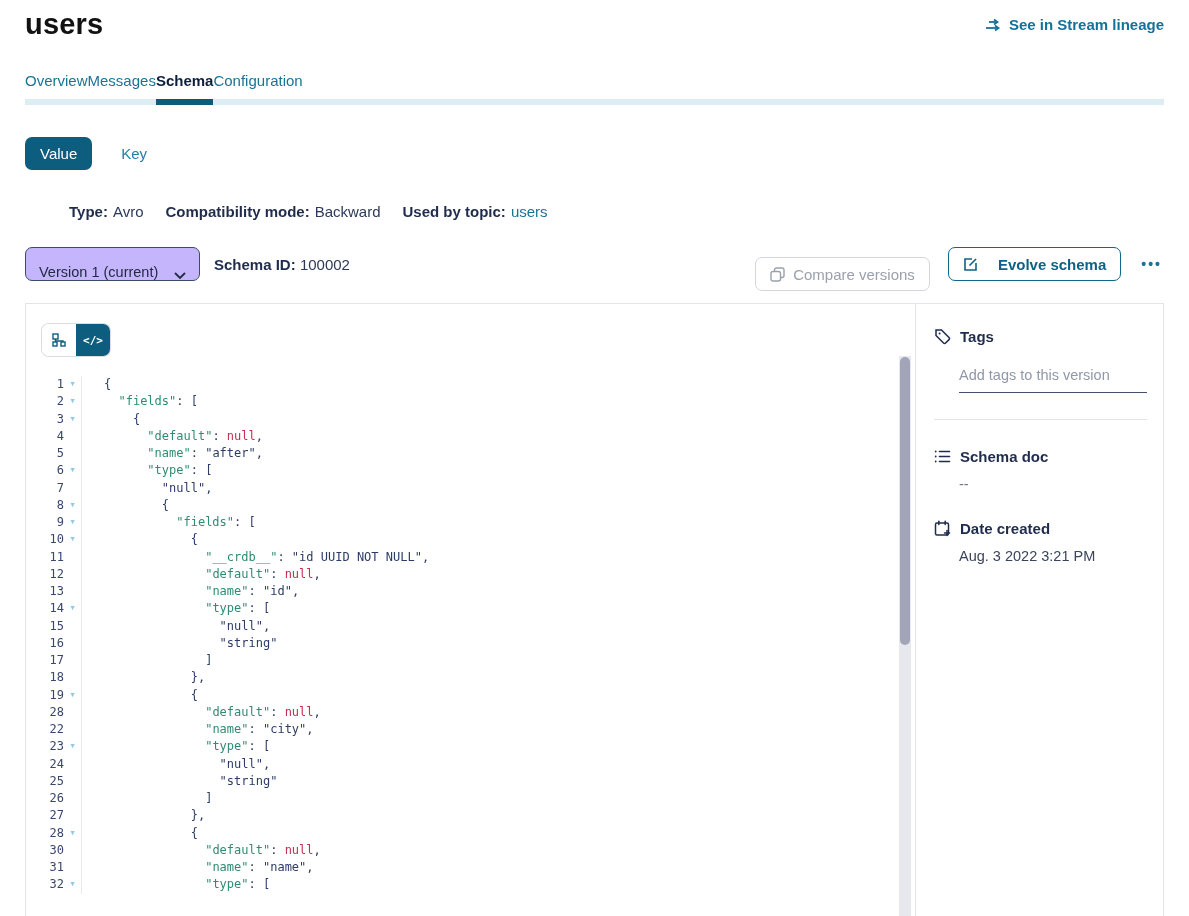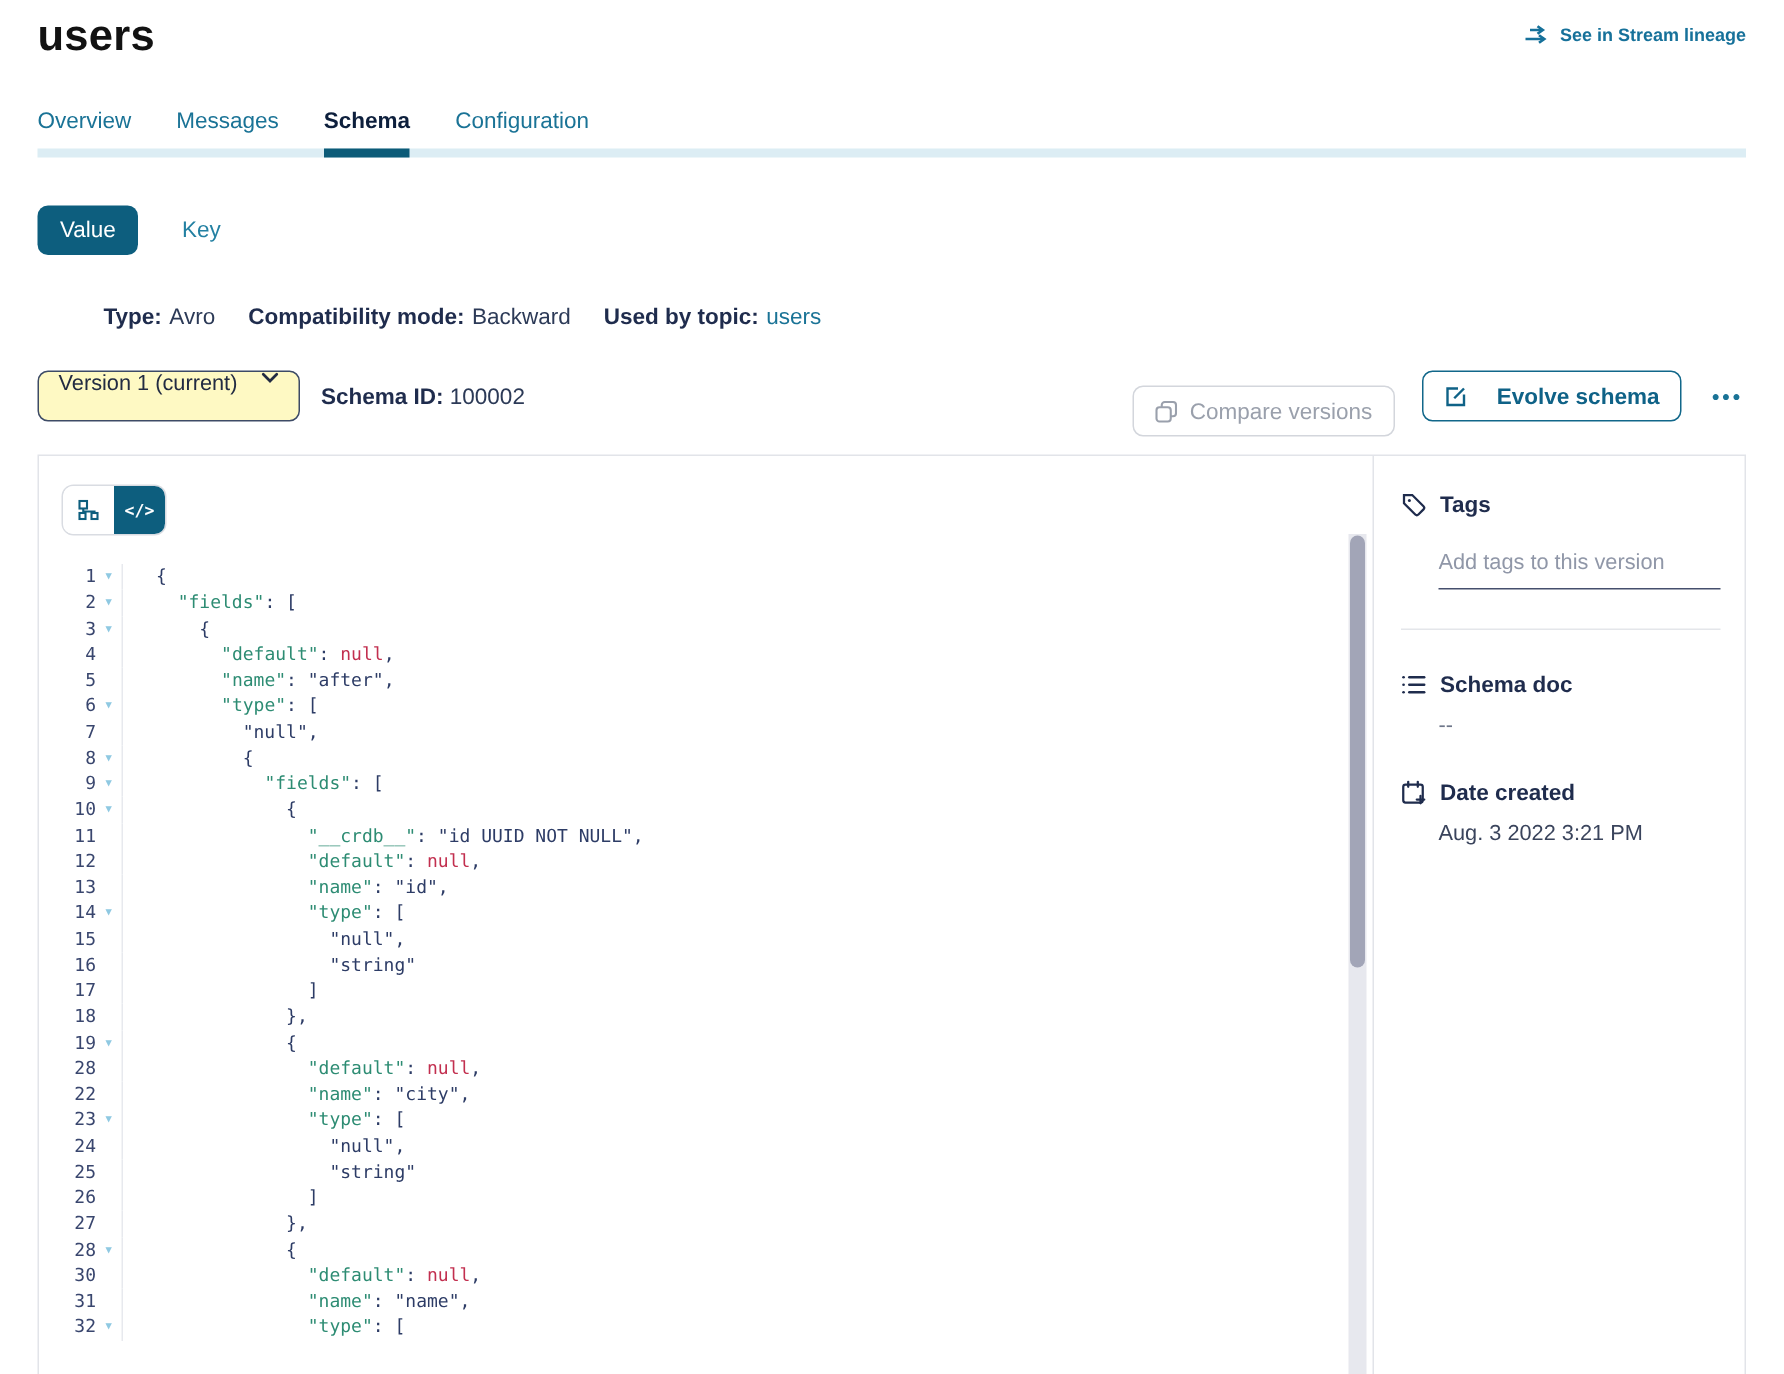--- a/index.html
+++ b/index.html
@@ -4,25 +4,25 @@
 <style>
   * { margin:0; padding:0; box-sizing:border-box; }
   html,body { width:1189px; height:916px; overflow:hidden; background:#fff;
     font-family:"Liberation Sans", sans-serif; color:#1f2c4d; }
   .page { padding:0 25px; }
 
   
   .hdr { display:flex; justify-content:space-between; align-items:flex-start; padding-top:8px; }
   .title { font-size:29px; font-weight:700; color:#121212; letter-spacing:.2px; }
   .lineage { display:flex; align-items:center; gap:7px; color:#16719a; font-weight:700;
-    font-size:12px; cursor:pointer; margin-top:8px; }
+    font-size:15px; cursor:pointer; margin-top:8px; }
 
   
   .tabbar { position:relative; margin-top:31px; }
-  .tabs { display:flex; gap:30px; }
+  .tabs { display:flex; }
   .tab { font-size:15px; color:#1a7396; padding-bottom:16px; position:relative; cursor:pointer; }
   .tab.active { color:#0d1f3c; font-weight:700; }
   .track { position:absolute; left:0; right:0; bottom:0; height:6px; background:#dcedf4; }
   .tab.active::after { content:""; position:absolute; left:0; right:0; bottom:0; height:6px;
     background:#0c5b78; z-index:2; }
   .tab.active { z-index:3; }
 
   
   .vk { margin-top:32px; display:flex; align-items:center; }
   .btn-value { background:#0d5e7e; color:#fff; font-size:15px; padding:8px 15px;
@@ -32,22 +32,22 @@
 
   
   .meta { margin-top:33px; font-size:15px; display:flex; gap:22px; color:#2c3a57;margin-left:44px; }
   .meta b { color:#1f2c4d; }
   .meta .grp { display:flex; gap:5px; }
   .link { color:#1a7396; cursor:pointer; }
 
   
   .controls { margin-top:17px; display:flex; align-items:center; }
   .select { width:175px; height:34px; border:1px solid #3d4b66; border-radius:7px;
-    display:flex; align-items:flex-start; justify-content:space-between; padding:0 13px;
-    font-size:14.5px; color:#222b42; cursor:pointer; background:#fef9c3; }
+    display:flex; align-items:flex-end; justify-content:space-between; padding:0 13px;
+    font-size:14.5px; color:#222b42; cursor:pointer; background:#c4b5fd; }
   .schemaid { margin-left:14px; font-size:15px; color:#2c3a57; }
   .schemaid b { color:#1f2c4d; }
   .ctr-right { margin-left:auto; display:flex; align-items:center; gap:18px; }
   .btn-compare { height:34px; display:flex; align-items:center; gap:8px; padding:0 14px;
     border:1px solid #d3d6dc; border-radius:7px; background:#fff; color:#9aa0ac;
     font-size:15px; font-family:inherit;margin-top:20px; }
   .btn-evolve { height:34px; display:flex; align-items:center; gap:20px; padding:0 14px;
     border:1px solid #11678a; border-radius:7px; background:#fff; color:#0f6287;
     font-size:15px; font-weight:700; cursor:pointer; font-family:inherit; }
   .more { color:#1a7396; font-size:14px; letter-spacing:2px; font-weight:700;

